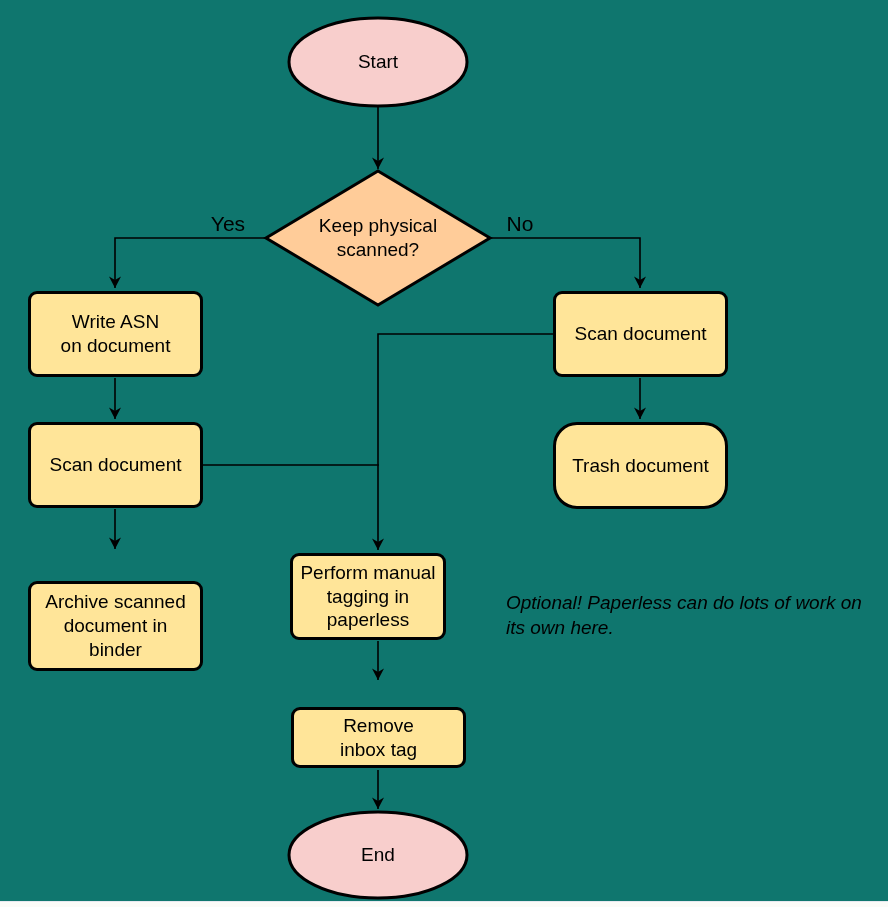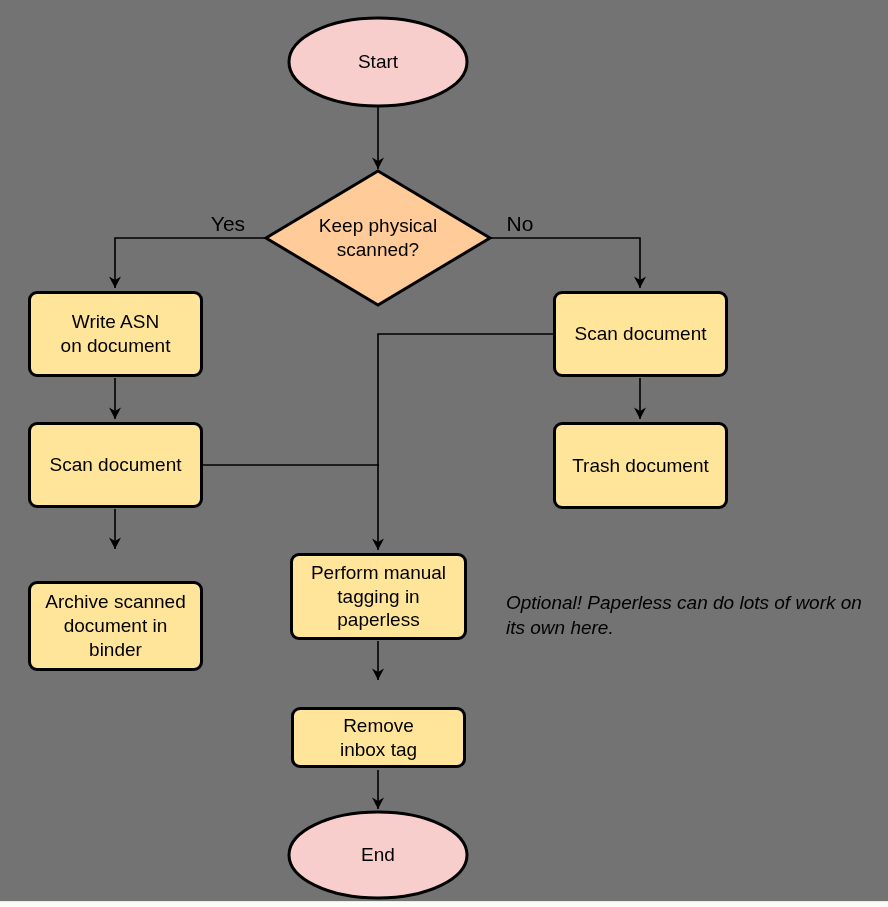--- a/index.html
+++ b/index.html
@@ -6,21 +6,21 @@
     margin: 0;
     padding: 0;
     background: #ffffff;
     font-family: "Liberation Sans", sans-serif;
     color: #000;
   }
   .canvas {
     position: relative;
     width: 888px;
     height: 907px;
-    background: #737373;
+    background: #0f766e;
     overflow: hidden;
   }
   svg.wires {
     position: absolute;
     left: 0;
     top: 0;
     width: 888px;
     height: 907px;
   }
   .shape-terminator { fill: var(--terminator-fill, #f8cecc); stroke: var(--stroke, #000); stroke-width: 3; }
@@ -119,23 +119,23 @@
 on document</div>
 
   <div class="process-box" style="left:28px; top:422px; width:175px; height:86px;">Scan document</div>
 
   <div class="process-box" style="left:28px; top:552px; width:175px; height:90px;margin-top:29px;">Archive scanned
 document in
 binder</div>
 
   <div class="process-box" style="left:553px; top:291px; width:175px; height:86px;">Scan document</div>
 
-  <div class="process-box" style="left:553px; top:422px; width:175px; height:87px;">Trash document</div>
+  <div class="process-box" style="left:553px; top:422px; width:175px; height:87px;border-radius:24px;">Trash document</div>
 
-  <div class="process-box" style="left:290px; top:553px; width:177px; height:87px;">Perform manual
+  <div class="process-box" style="left:290px; top:553px; width:156px; height:87px;">Perform manual
 tagging in
 paperless</div>
 
   <div class="process-box" style="left:291px; top:707px; width:175px; height:61px;text-align:center;">Remove
 inbox tag</div>
 
   <div class="node-label" style="left:289px; top:812px; width:178px; height:86px;">End</div>
 
   <div class="annotation">Optional! Paperless can do lots of work on
 its own here.</div>

